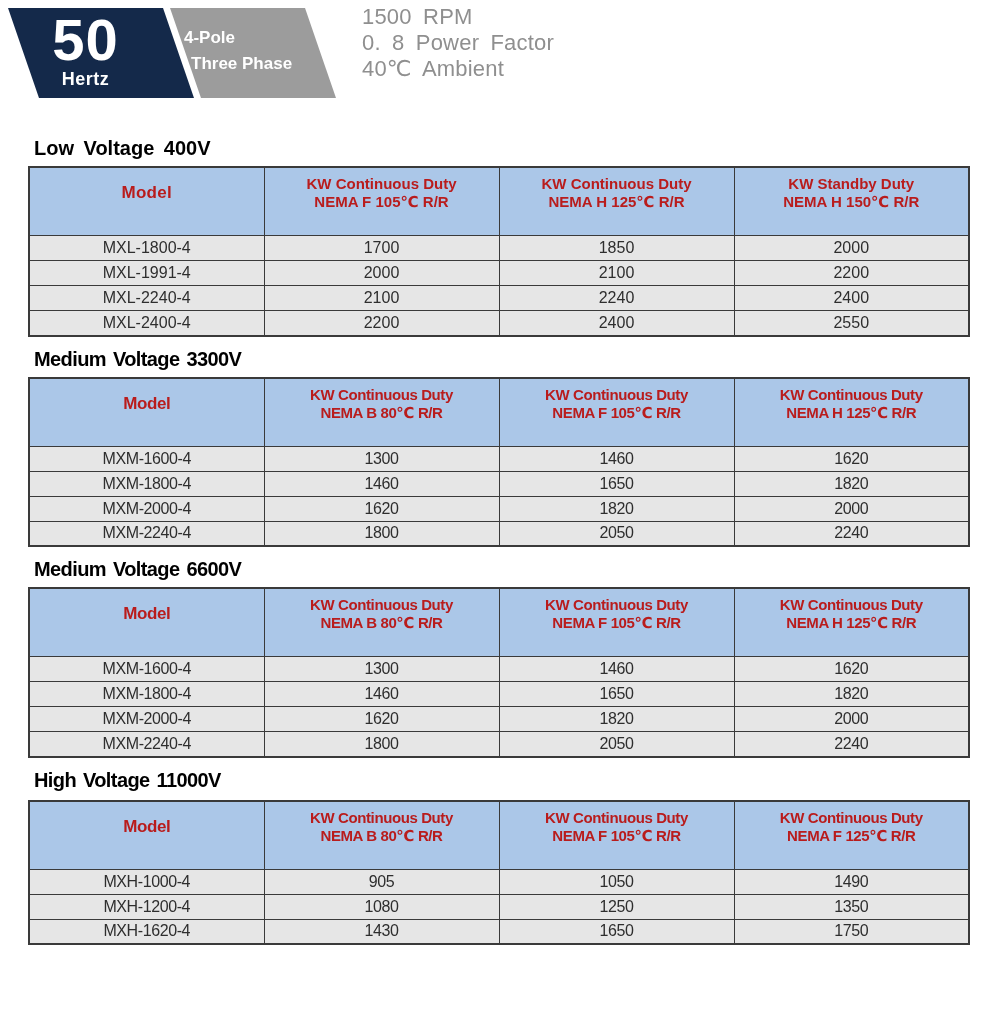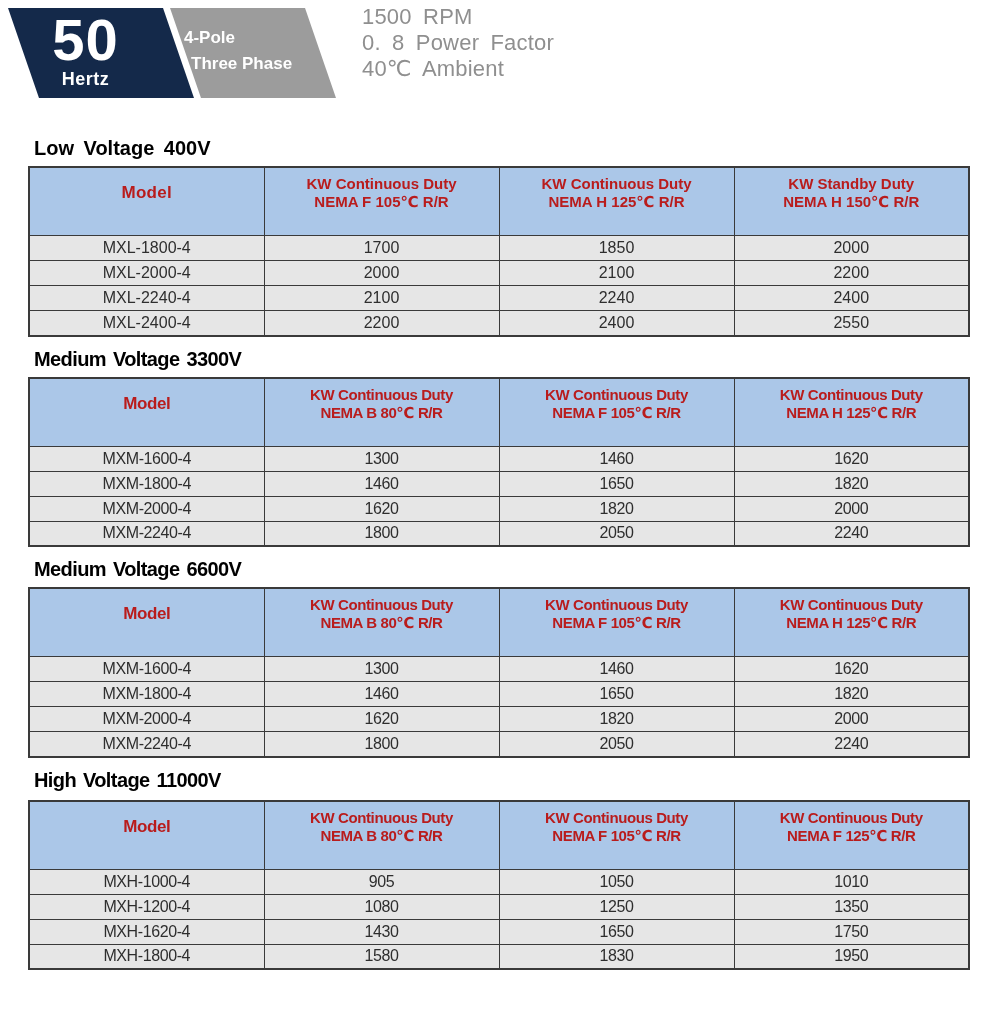--- a/index.html
+++ b/index.html
@@ -144,21 +144,21 @@
           </tr>
         </thead>
         <tbody>
           <tr>
             <td>MXL-1800-4</td>
             <td>1700</td>
             <td>1850</td>
             <td>2000</td>
           </tr>
           <tr>
-            <td>MXL-2000-4</td>
+            <td>MXL-1991-4</td>
             <td>2000</td>
             <td>2100</td>
             <td>2200</td>
           </tr>
           <tr>
             <td>MXL-2240-4</td>
             <td>2100</td>
             <td>2240</td>
             <td>2400</td>
           </tr>
@@ -312,38 +312,32 @@
               <span>KW Continuous Duty</span>
               <span>NEMA F 125℃ R/R</span>
             </th>
           </tr>
         </thead>
         <tbody>
           <tr>
             <td>MXH-1000-4</td>
             <td>905</td>
             <td>1050</td>
-            <td>1010</td>
+            <td>1490</td>
           </tr>
           <tr>
             <td>MXH-1200-4</td>
             <td>1080</td>
             <td>1250</td>
             <td>1350</td>
           </tr>
           <tr>
             <td>MXH-1620-4</td>
             <td>1430</td>
             <td>1650</td>
             <td>1750</td>
           </tr>
-          <tr>
-            <td>MXH-1800-4</td>
-            <td>1580</td>
-            <td>1830</td>
-            <td>1950</td>
-          </tr>
         </tbody>
       </table>
     </section>
 
   </main>
 </div>
 
 </body></html>

